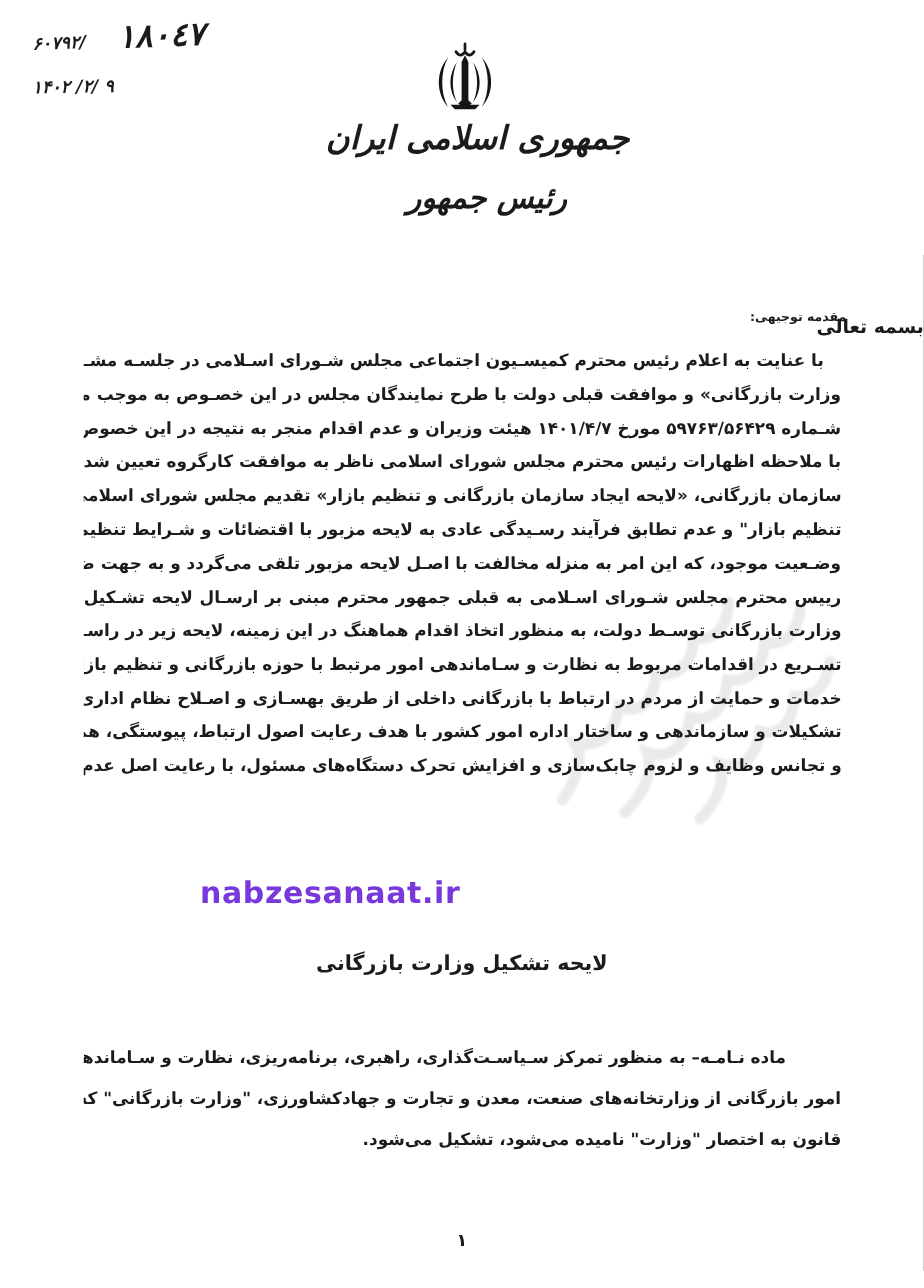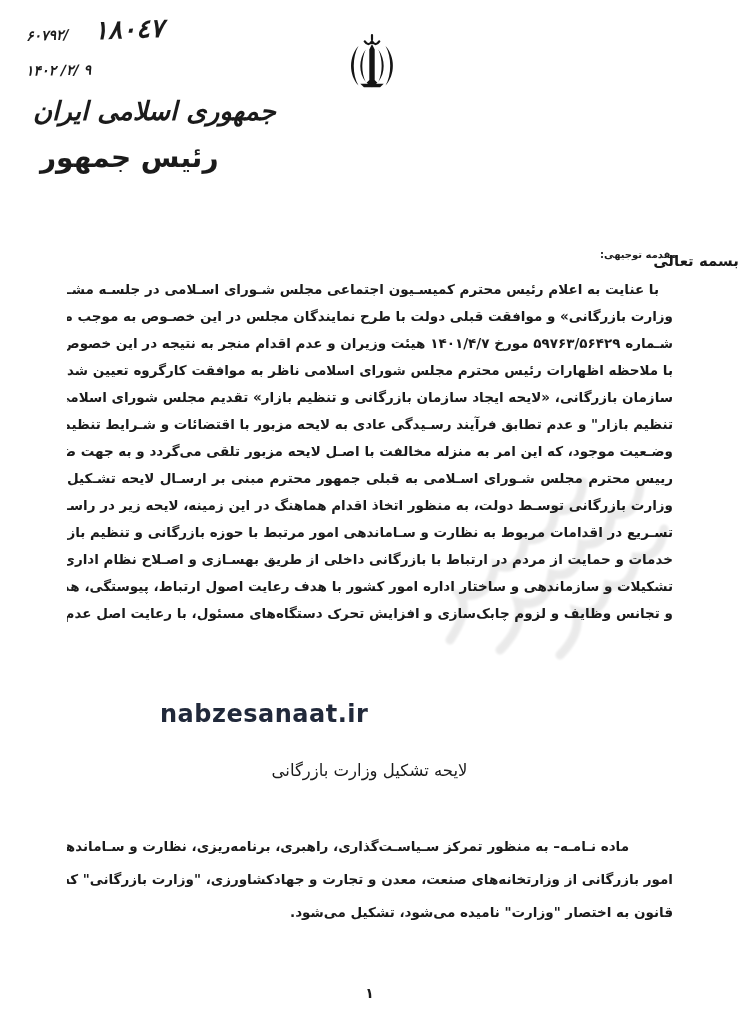--- a/index.html
+++ b/index.html
@@ -27,27 +27,27 @@
   }
   .ref-date{
     position:absolute;left:26px;top:62px;
     font-size:14px;font-weight:bold;font-style:italic;
     letter-spacing:2px;transform:rotate(-1deg);
   }
   
   .emblem{position:absolute;left:345px;top:33px;width:54px;height:60px;}
   .country-line{
     position:absolute;left:0;right:8px;top:92px;
-    text-align:left;font-size:26px;font-weight:bold;font-style:italic;
+    text-align:center;font-size:26px;font-weight:bold;font-style:italic;
     line-height:38px;
     padding-left:33px;
   }
   .office-line{
     position:absolute;left:40px;right:0;top:138px;
-    text-align:left;font-size:28px;font-weight:bold;
+    text-align:center;font-size:24px;font-weight:bold;font-style:italic;
     line-height:40px;
   }
   
   .besmeleh{
     position:absolute;left:0;right:0;top:219px;
     text-align:right;font-size:15px;font-weight:bold;margin-top:33px;
   }
   .intro-heading{
     position:absolute;right:62px;top:249px;
     font-size:10px;font-weight:bold;
@@ -60,21 +60,21 @@
   .text-line{
     font-size:13.5px;font-weight:bold;
     text-align:justify;text-align-last:justify;
     overflow:hidden;white-space:nowrap;
   }
   .text-line.last{text-align-last:right;}
   .text-line.indent-sm{text-indent:14px;}
   .text-line.indent-lg{text-indent:44px;}
   .bill-title{
     position:absolute;left:0;right:0;top:761px;
-    text-align:center;font-size:16.5px;font-weight:normal;
+    text-align:center;font-size:16.5px;font-weight:bold;
   }
   .article-paragraph{
     position:absolute;right:66px;top:830px;width:606px;
   }
   .article-paragraph .text-line{height:33px;line-height:33px;}
   .page-number{
     position:absolute;left:0;right:0;top:985px;
     text-align:center;font-size:14px;font-weight:bold;
   }
   
@@ -148,21 +148,21 @@
     <div class="text-line">تنظیم بازار" و عدم تطابق فرآیند رسـیدگی عادی به لایحه مزبور با اقتضائات و شـرایط تنظیم بازار در</div>
     <div class="text-line">وضـعیت موجود، که این امر به منزله مخالفت با اصـل لایحه مزبور تلقی می‌گردد و به جهت ضـرورت</div>
     <div class="text-line">رییس محترم مجلس شـورای اسـلامی به قبلی جمهور محترم مبنی بر ارسـال لایحه تشـکیل</div>
     <div class="text-line">وزارت بازرگانی توسـط دولت، به منظور اتخاذ اقدام هماهنگ در این زمینه، لایحه زیر در راسـتای</div>
     <div class="text-line">تسـریع در اقدامات مربوط به نظارت و سـاماندهی امور مرتبط با حوزه بازرگانی و تنظیم بازار کالا و</div>
     <div class="text-line">خدمات و حمایت از مردم در ارتباط با بازرگانی داخلی از طریق بهسـازی و اصـلاح نظام اداری در ابعاد</div>
     <div class="text-line">تشکیلات و سازماندهی و ساختار اداره امور کشور با هدف رعایت اصول ارتباط، پیوستگی، همبستگی</div>
     <div class="text-line">و تجانس وظایف و لزوم چابک‌سازی و افزایش تحرک دستگاه‌های مسئول، با رعایت اصل عدم توسعه</div>
   </div>
 
-  <div class="site-watermark" style="color: #0f172a;">nabzesanaat.ir</div>
+  <div class="site-watermark" style="color: #6d28d9;">nabzesanaat.ir</div>
 
   <div class="bill-title">لایحه تشکیل وزارت بازرگانی</div>
 
   <div class="article-paragraph">
     <div class="text-line indent-lg"><b>ماده نـامـه–</b><span> به منظور تمرکز سـیاسـت‌گذاری، راهبری، برنامه‌ریزی، نظارت و سـاماندهی</span></div>
     <div class="text-line">امور بازرگانی از وزارتخانه‌های صنعت، معدن و تجارت و جهادکشاورزی، "وزارت بازرگانی" که در این</div>
     <div class="text-line last">قانون به اختصار "وزارت" نامیده می‌شود، تشکیل می‌شود.</div>
   </div>
 
   <div class="page-number">۱</div>

